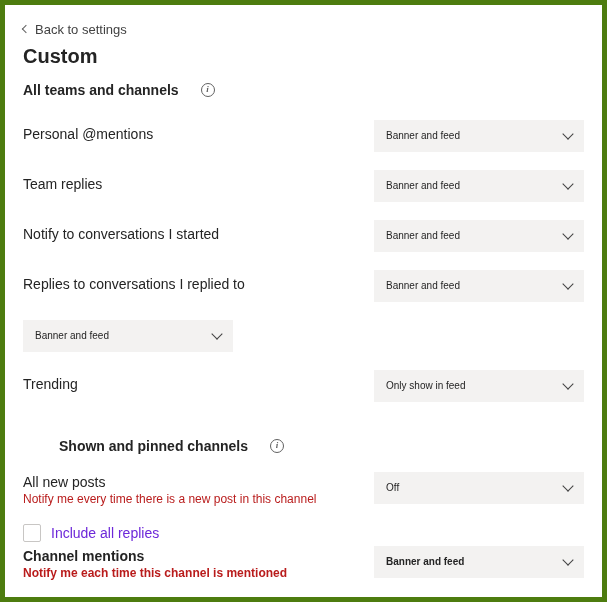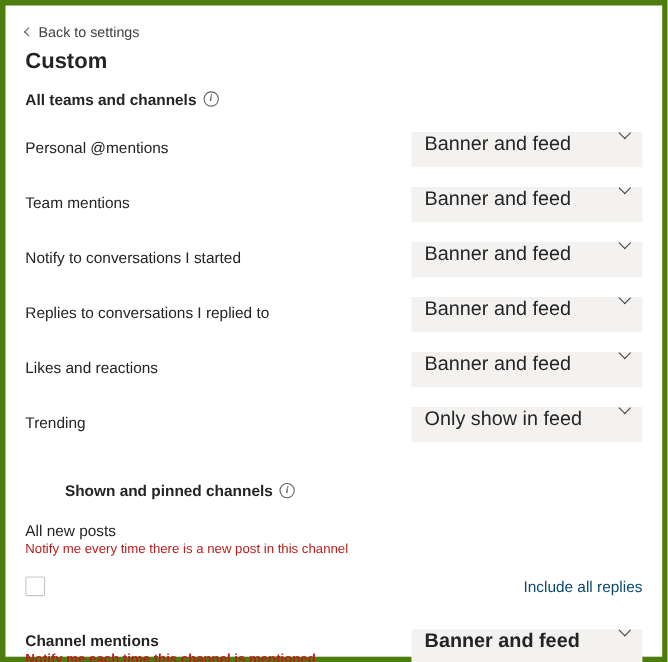--- a/index.html
+++ b/index.html
@@ -36,21 +36,21 @@
   .page-title {
     font-size: 20px;
     font-weight: 700;
     margin: 8px 0 14px 0;
   }
   .section-heading {
     font-weight: 700;
     font-size: 14px;
     display: flex;
     align-items: center;
-    gap: 6px;
+    gap: 22px;
     margin-top: 4px;
     margin-bottom: 22px;
   }
   .section-heading.second {
     margin-top: 36px;
     margin-bottom: 18px;
     margin-left: 36px;
   }
   .info-icon {
     display: inline-flex;
@@ -82,43 +82,42 @@
   .row-sub {
     font-size: 12px;
     color: #b91c1c;
     margin-top: 2px;
   }
   .dropdown {
     width: 210px;
     height: 32px;
     background: #f3f2f1;
     display: flex;
-    align-items: flex-start;
+    align-items: center;
     justify-content: space-between;
     padding: 0 12px;
     cursor: pointer;
-    font-size: 18px;
+    font-size: 10px;
     color: #242424;
   }
   .chevron-down {
     display: inline-block;
     width: 8px;
     height: 8px;
     border-right: 1.2px solid #424242;
     border-bottom: 1.2px solid #424242;
     transform: rotate(45deg);
     margin-top: -3px;
   }
   .checkbox-row {
     display: flex;
     align-items: center;
     gap: 10px;
-    margin: 4px 0 30px 0;
-    color: #0c4a6e;
-    justify-content: space-between;
+    margin: 4px 0 4px 0;
+    color: #6d28d9;
   }
   .checkbox-box {
     width: 18px;
     height: 18px;
     border: 1px solid #c8c6c4;
     border-radius: 2px;
   }
 </style>
 </head>
 <body>
@@ -140,21 +139,21 @@
   
   <div class="row">
     <div class="row-label">Personal @mentions</div>
     <div class="dropdown">
       <span>Banner and feed</span>
       <span class="chevron-down"></span>
     </div>
   </div>
 
   <div class="row">
-    <div class="row-label">Team mentions</div>
+    <div class="row-label">Team replies</div>
     <div class="dropdown">
       <span>Banner and feed</span>
       <span class="chevron-down"></span>
     </div>
   </div>
 
   <div class="row">
     <div class="row-label">Notify to conversations I started</div>
     <div class="dropdown">
       <span>Banner and feed</span>
@@ -164,21 +163,20 @@
 
   <div class="row">
     <div class="row-label">Replies to conversations I replied to</div>
     <div class="dropdown">
       <span>Banner and feed</span>
       <span class="chevron-down"></span>
     </div>
   </div>
 
   <div class="row">
-    <div class="row-label">Likes and reactions</div>
     <div class="dropdown">
       <span>Banner and feed</span>
       <span class="chevron-down"></span>
     </div>
   </div>
 
   <div class="row">
     <div class="row-label">Trending</div>
     <div class="dropdown">
       <span>Only show in feed</span>
@@ -190,20 +188,24 @@
   <div class="section-heading second">
     <span>Shown and pinned channels</span>
     <span class="info-icon">i</span>
   </div>
 
   <div class="row" style="">
     <div class="row-label" style="padding-top:2px;">
       <div>All new posts</div>
       <div class="row-sub">Notify me every time there is a new post in this channel</div>
     </div>
+    <div class="dropdown">
+      <span>Off</span>
+      <span class="chevron-down"></span>
+    </div>
   </div>
 
   <div class="checkbox-row">
     <span class="checkbox-box"></span>
     <span>Include all replies</span>
   </div>
 
   <div class="row">
     <div class="row-label" style="padding-top:2px;">
       <div>Channel mentions</div>

